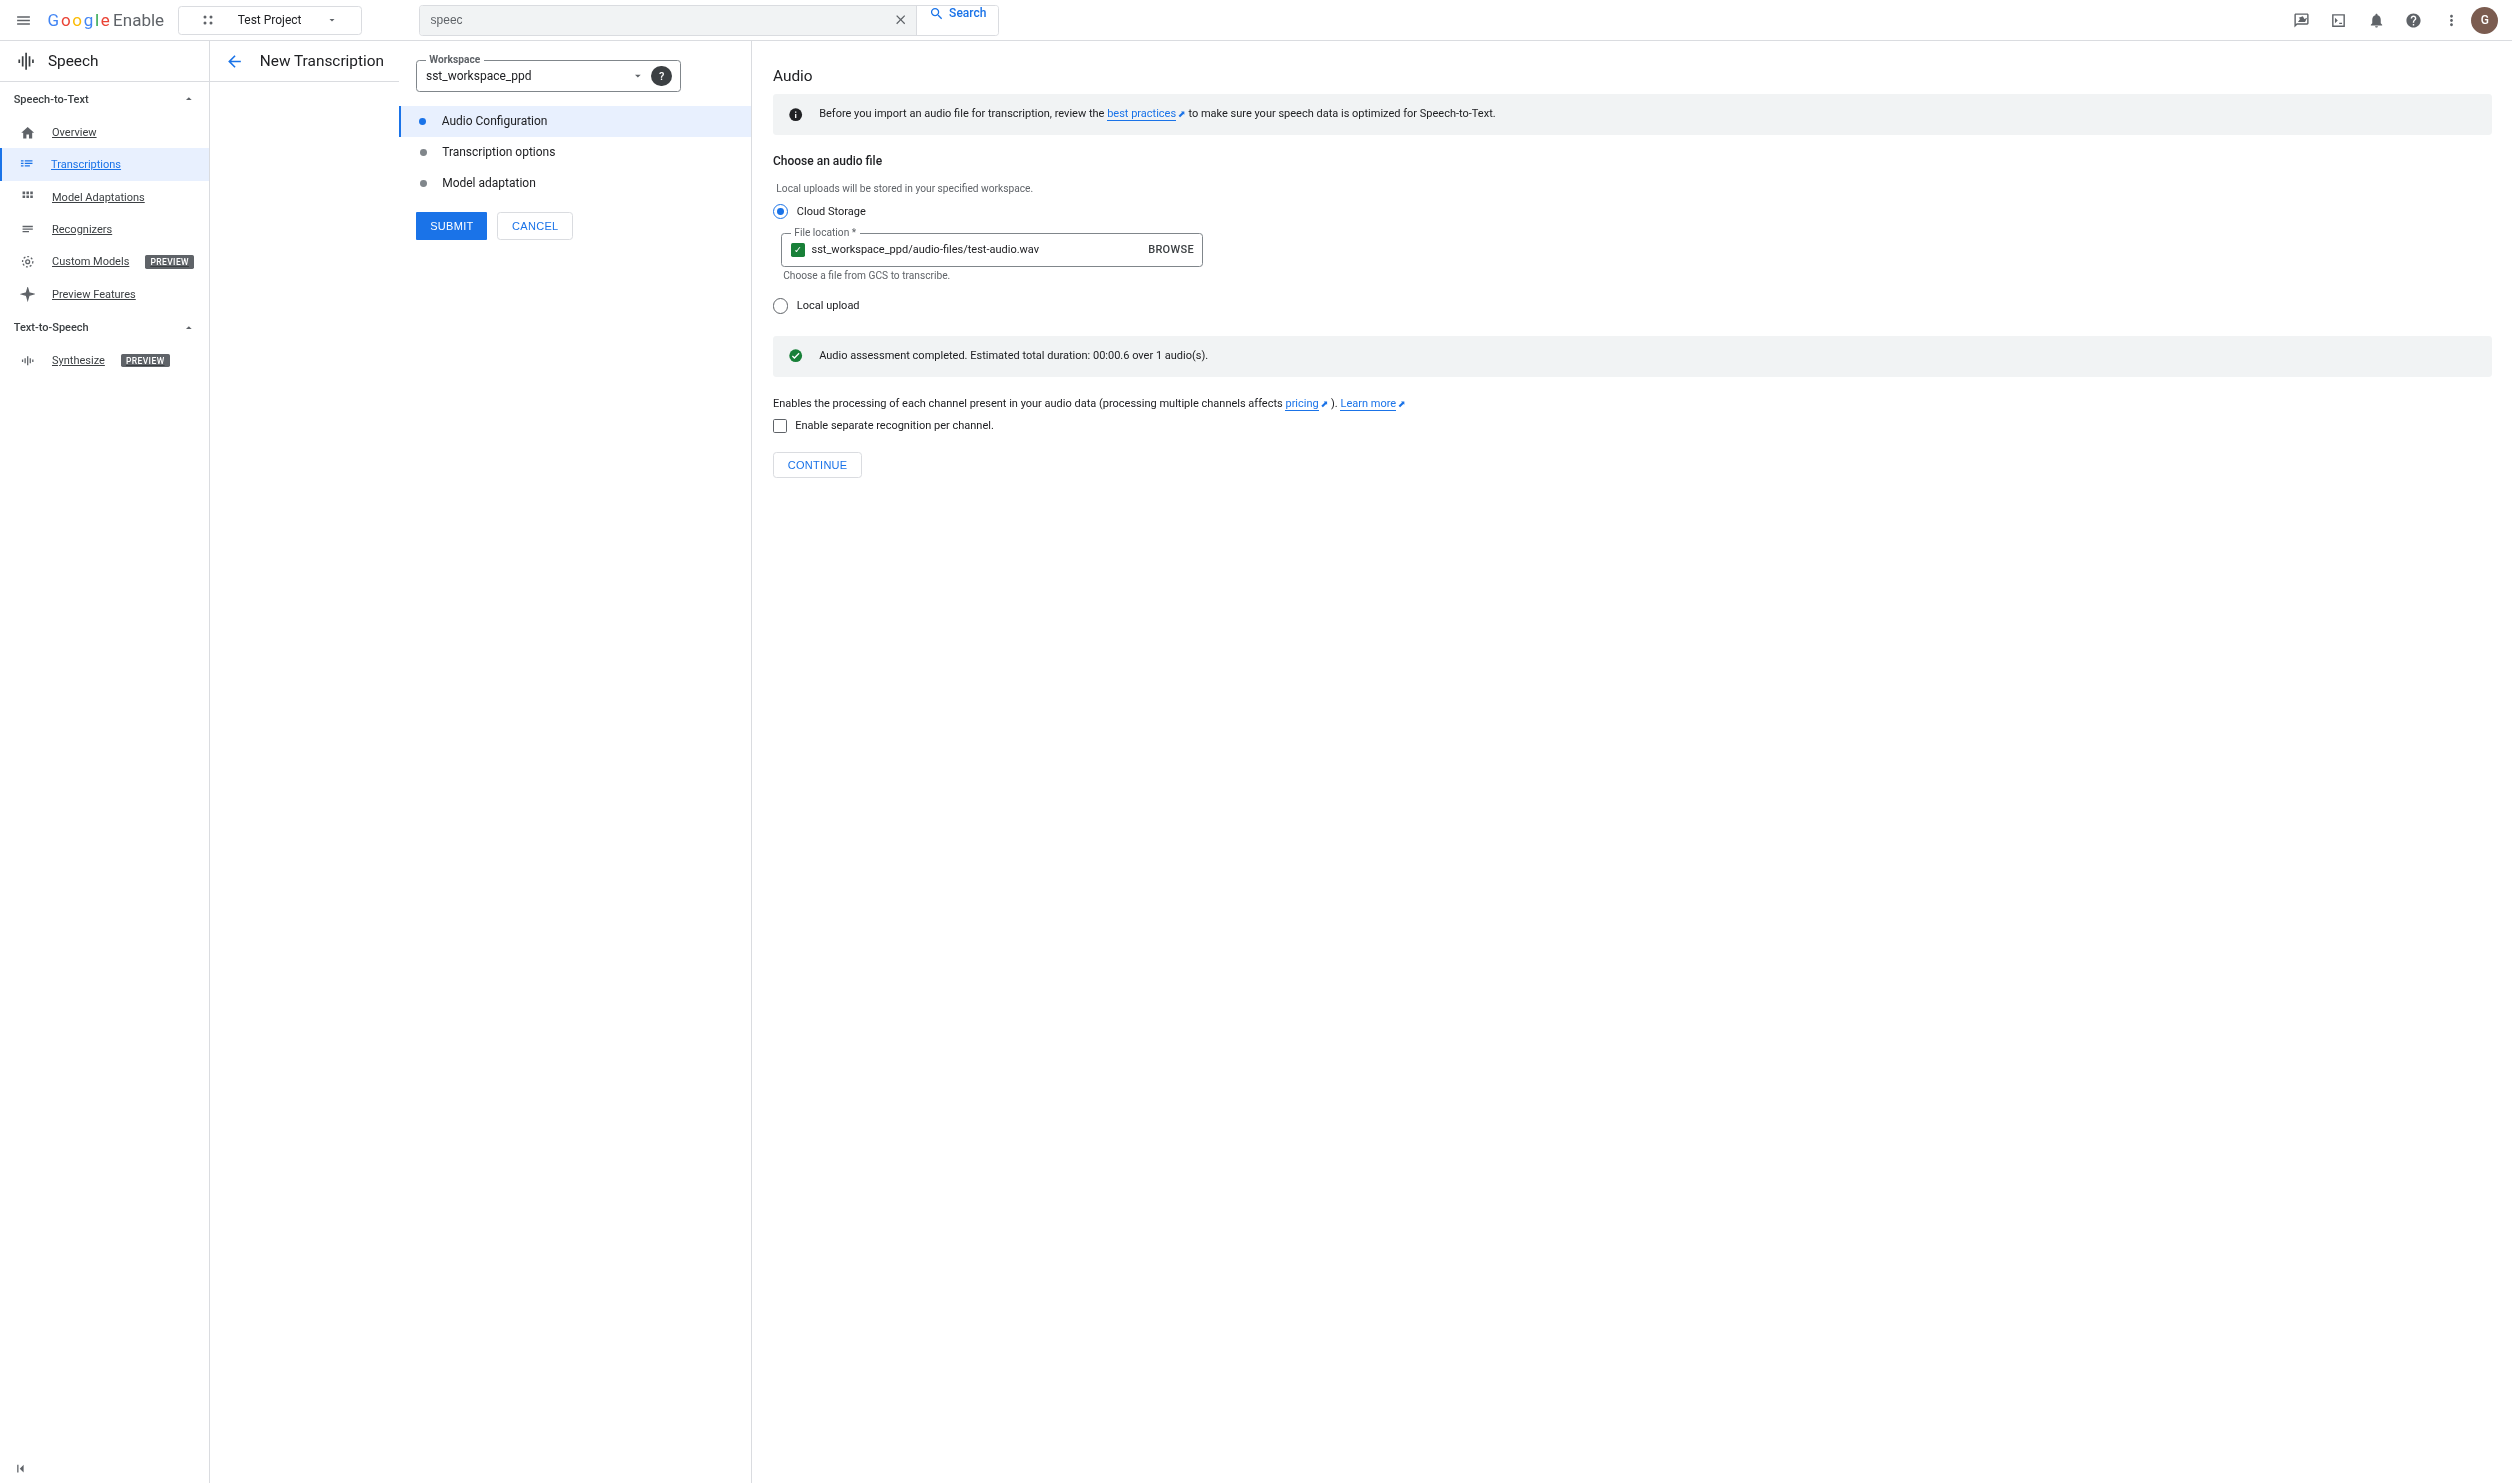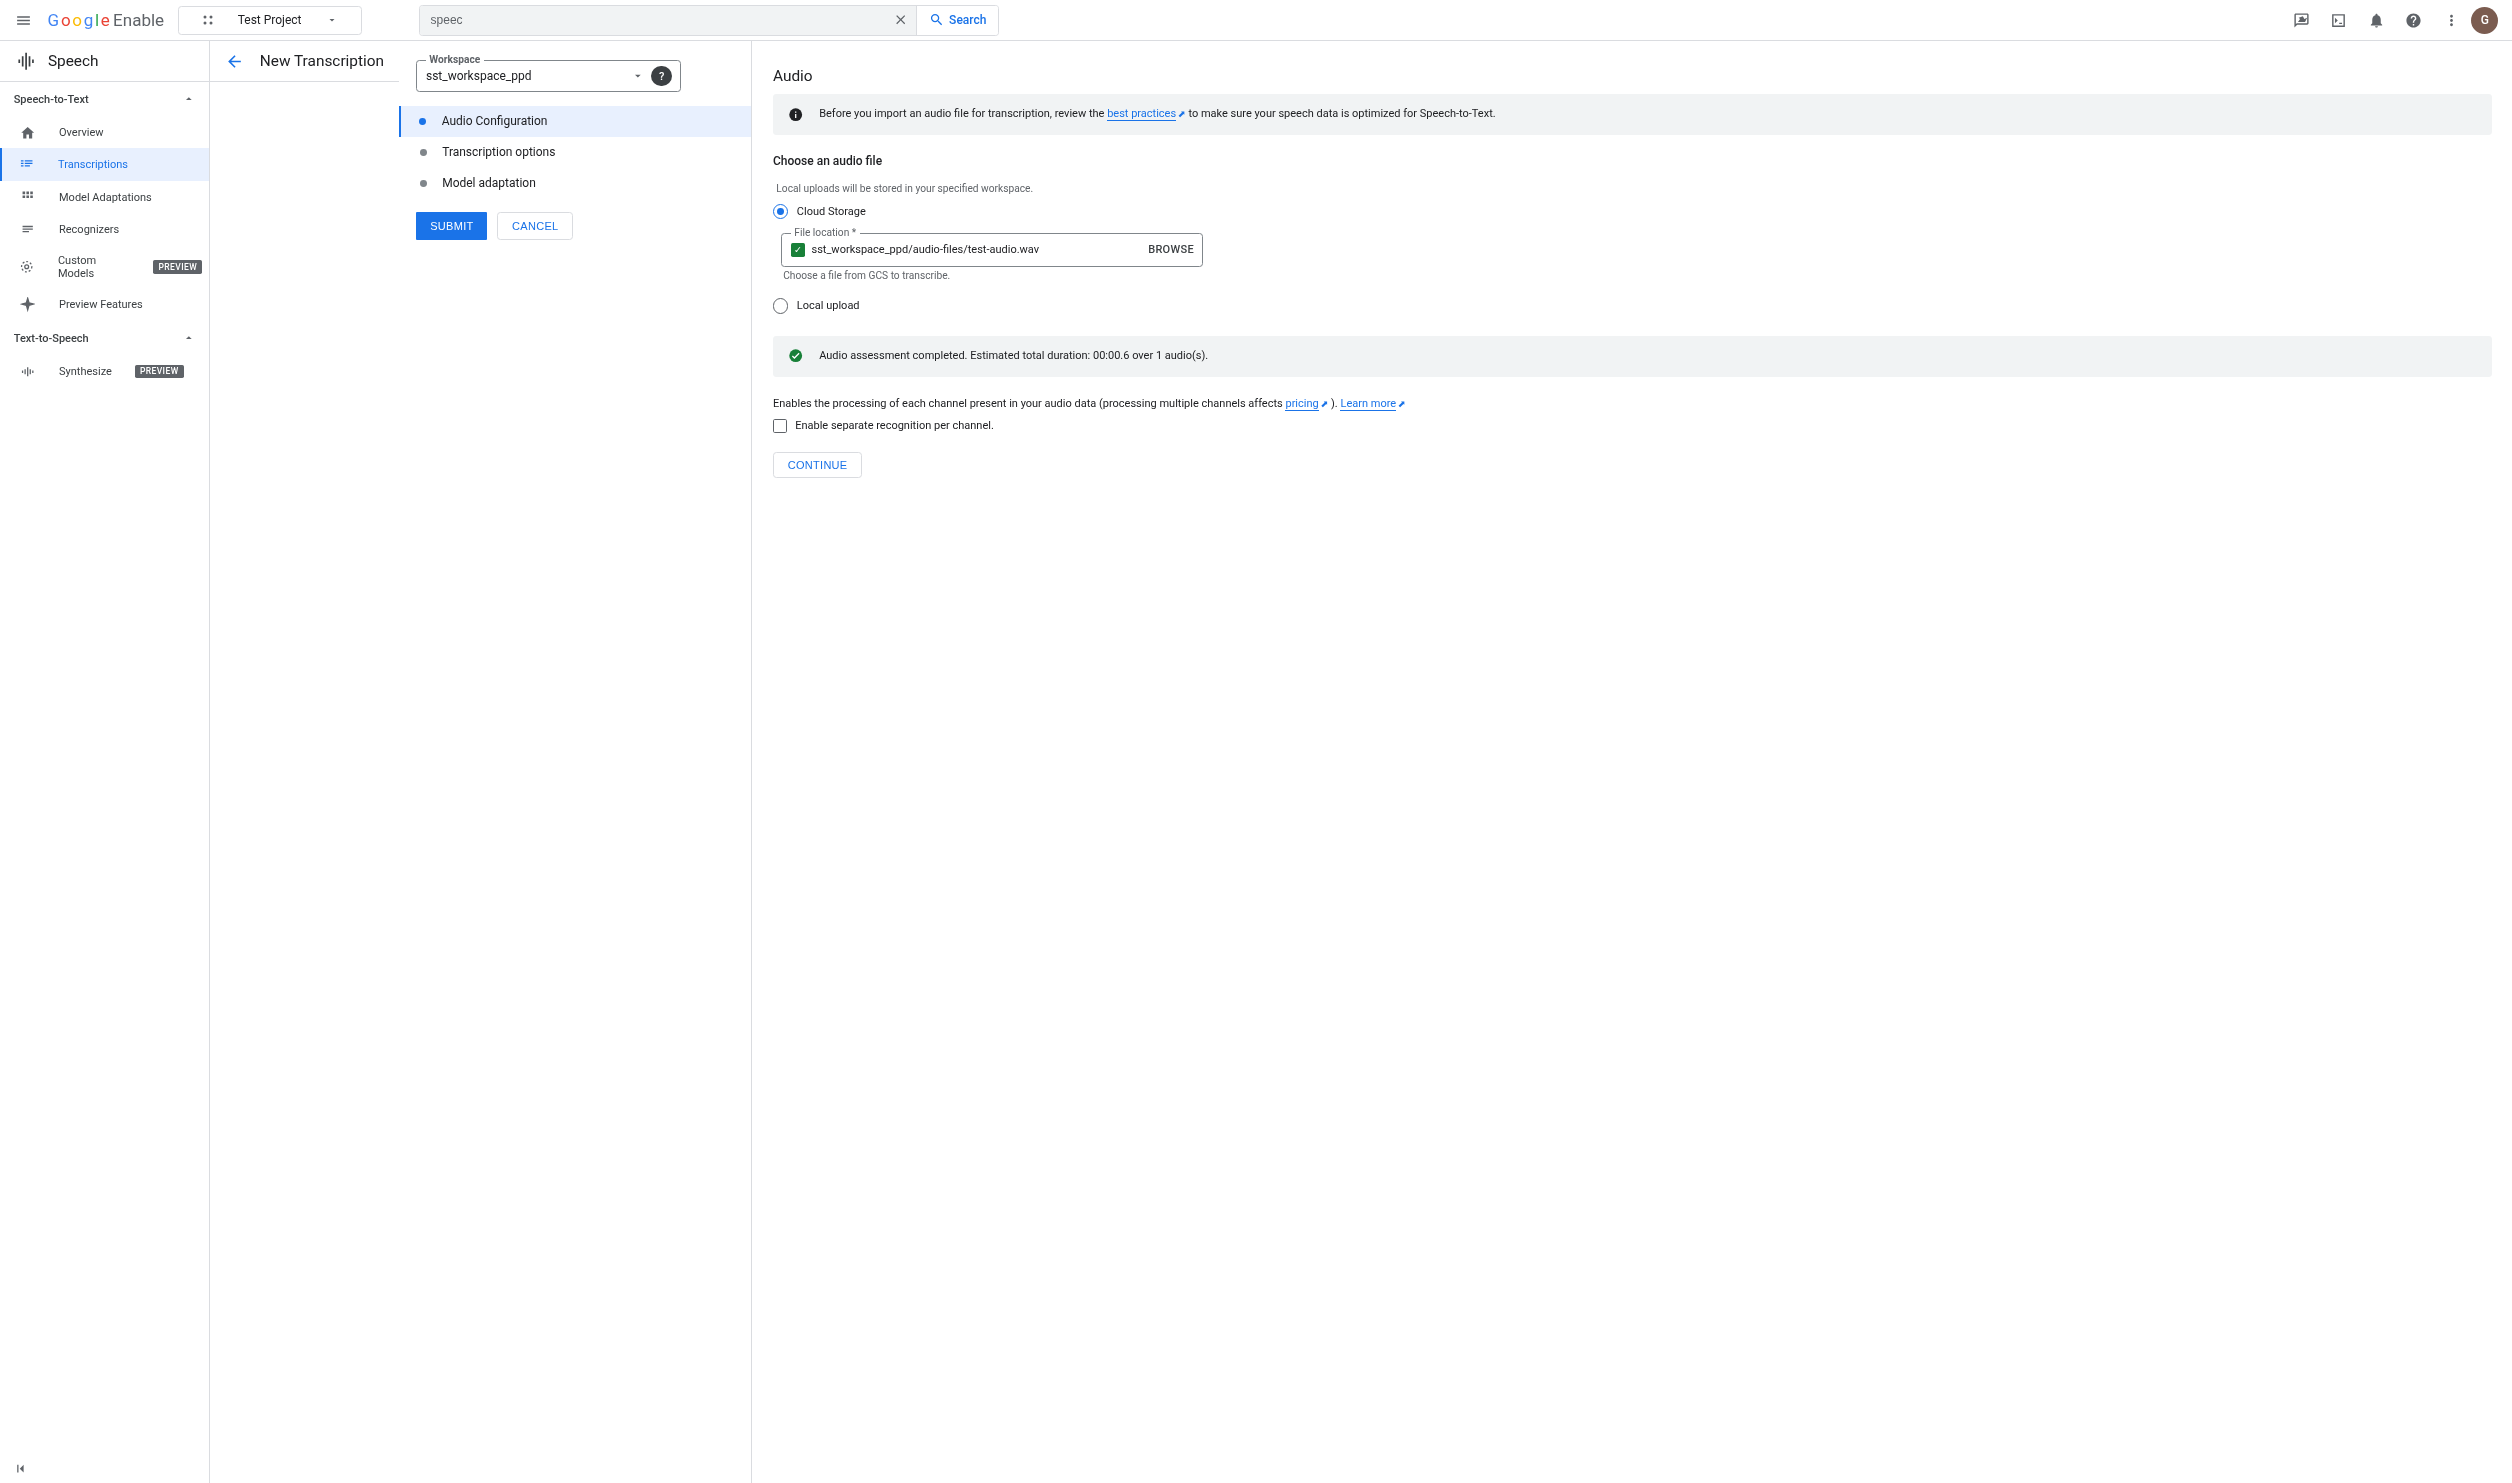--- a/index.html
+++ b/index.html
@@ -5,29 +5,29 @@
 * { box-sizing: border-box; margin: 0; padding: 0; }
 body { font-family: 'Google Sans', Roboto, Arial, sans-serif; font-size: 12px; color: #202124; background: #fff; }
 .topbar { display: flex; align-items: center; height: 41px; padding: 0 6.8px; border-bottom: 0.9px solid #dadce0; gap: 6.8px; }
 .menu-btn { width: 34px; height: 34px; display: flex; align-items: center; justify-content: center; cursor: pointer; border-radius: 50%; }
 .logo { display: flex; align-items: center; gap: 1.7px; font-size: 17px; margin-right: 6.8px; }
 .logo .g-blue{color:#4285F4} .logo .g-red{color:#EA4335} .logo .g-yellow{color:#FBBC05} .logo .g-green{color:#34A853} .logo .cloud{color:#5f6368; font-weight:400; margin-left:1.7px;}
 .project-picker { display: flex; align-items: center; border: 0.9px solid #dadce0; border-radius: 3.4px; height: 29px; padding: 0 23px; gap: 24px; cursor: pointer; margin-right: 34px;}
 .search-wrap { flex: 1; display: flex; max-width: 580px; height: 31px; border: 0.9px solid #dadce0; border-radius: 3.4px; overflow: hidden; margin: 0 17px;}
 .search-input { flex: 1; border: none; outline: none; padding: 0 10.2px; font-size: 12px; color: #5f6368; background:#f1f3f4;}
 .search-clear { width: 31px; display: flex; align-items: center; justify-content: center; cursor: pointer; border-right: 0.9px solid #dadce0; background:#f1f3f4;}
-.search-btn { display: flex; align-items: center; gap: 5.1px; padding: 0 12px; color: #1a73e8; cursor: pointer; font-weight: 500; background:#fff;}
+.search-btn { display: flex; gap: 5.1px; padding: 0 12px; color: #1a73e8; cursor: pointer; font-weight: 500; background:#fff;}
 .top-right { margin-left: auto; display: flex; align-items: center; gap: 3.4px; padding-right: 6.8px;}
 .icon-btn { width: 34px; height: 34px; display: flex; align-items: center; justify-content: center; cursor: pointer; border-radius: 50%; color:#5f6368;}
 .avatar { width: 27px; height: 27px; border-radius: 50%; background: #7b5c50; color: #fff; display: flex; align-items: center; justify-content: center; font-weight: 500; cursor: pointer;}
 .layout { display: flex; height: calc(100vh - 41px); }
 .sidebar { width: 210px; border-right: 0.9px solid #dadce0; display: flex; flex-direction: column; position: relative;}
 .side-title { display: flex; align-items: center; gap: 12px; padding: 12px 15.4px; font-size: 15.4px; border-bottom: 0.9px solid #dadce0; height:41px;}
 .side-section { display: flex; align-items: center; justify-content: space-between; padding: 10.2px 13.7px; font-weight: 500; cursor: pointer; color:#3c4043; font-size:11px;}
-.side-item { display: flex; align-items: center; gap: 23px; padding: 8.5px 6.8px 8.5px 19px; cursor: pointer; color: #3c4043; font-size:11px;}
+.side-item { display: flex; align-items: center; gap: 16px; padding: 8.5px 6.8px 8.5px 19px; cursor: pointer; color: #3c4043; font-size:11px;text-decoration:underline;}
 .side-item.active { background: #e8f0fe; color: #1a73e8; border-left: 2.6px solid #1a73e8; padding-left:16px;}
 .side-item .icon{width:17px; display:flex; justify-content:center;}
 .badge { background: #5f6368; color: #fff; font-size: 8.5px; padding: 1.7px 5.1px; border-radius: 1.7px; letter-spacing: 0.4px; font-weight:500;}
 .collapse-btn { position: absolute; bottom: 6.8px; left: 13.7px; cursor: pointer; color:#5f6368;}
 .middle-col { width: 353px; border-right: 0.9px solid #dadce0; padding: 0; }
 .page-header { display: flex; align-items: center; gap: 15.4px; padding: 10.2px 15.4px; font-size: 15.4px; height:41px; border-bottom: 0.9px solid #dadce0;}
 .back-btn { color: #1a73e8; cursor: pointer; }
 .workspace-field { position: relative; margin: 19px 17px 13.7px; border: 0.9px solid #80868b; border-radius: 3.4px; height: 32px; display: flex; align-items: center; padding: 0 8.5px; width:265px;}
 .workspace-label { position: absolute; top: -6.8px; left: 8.5px; background: #fff; font-size: 10.2px; padding: 0 3.4px; color:#5f6368; font-weight:700;}
 .step { display: flex; align-items: center; gap: 15.4px; padding: 8.5px 20.5px; cursor: pointer; font-size:12px;}

